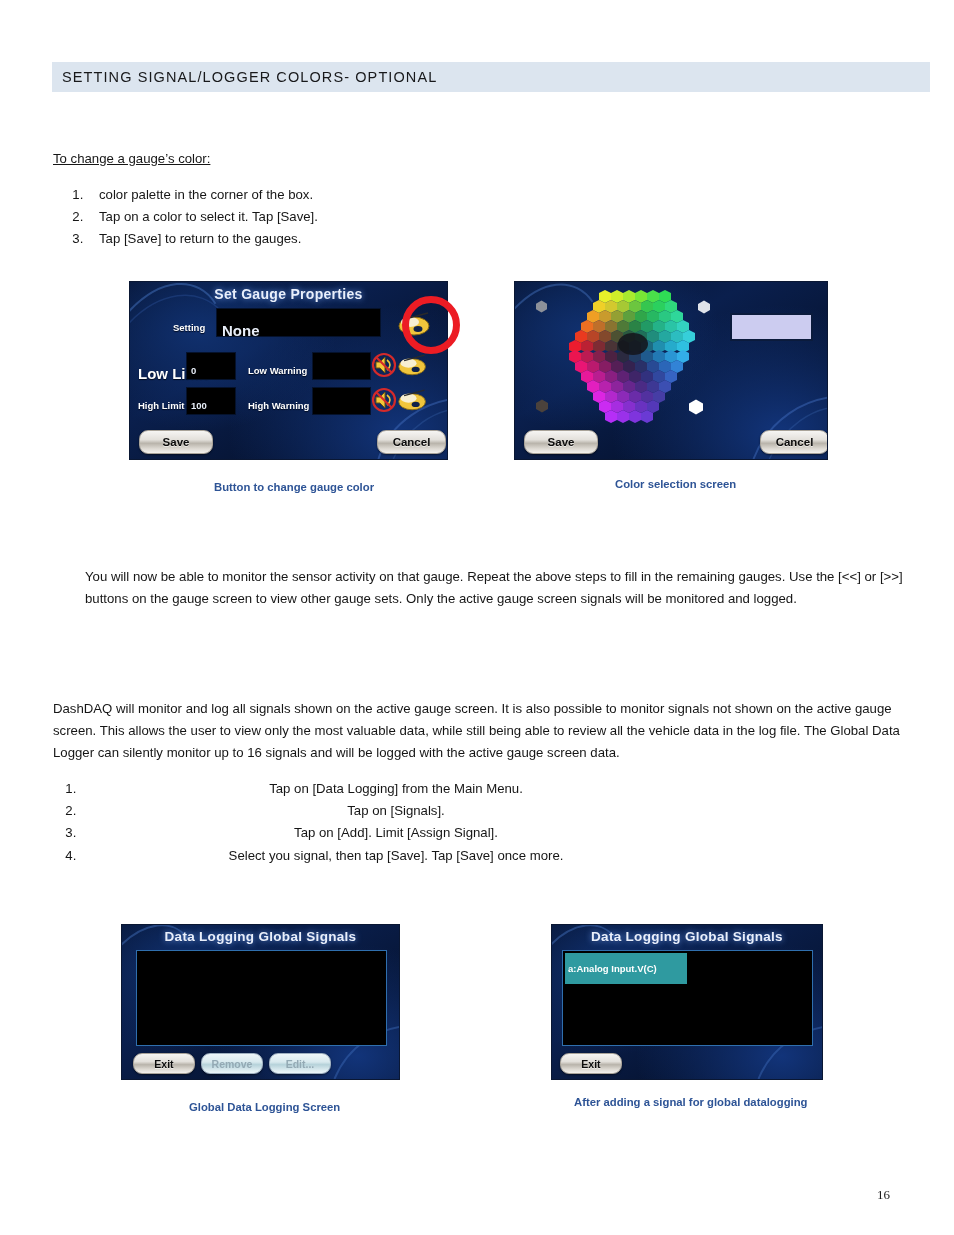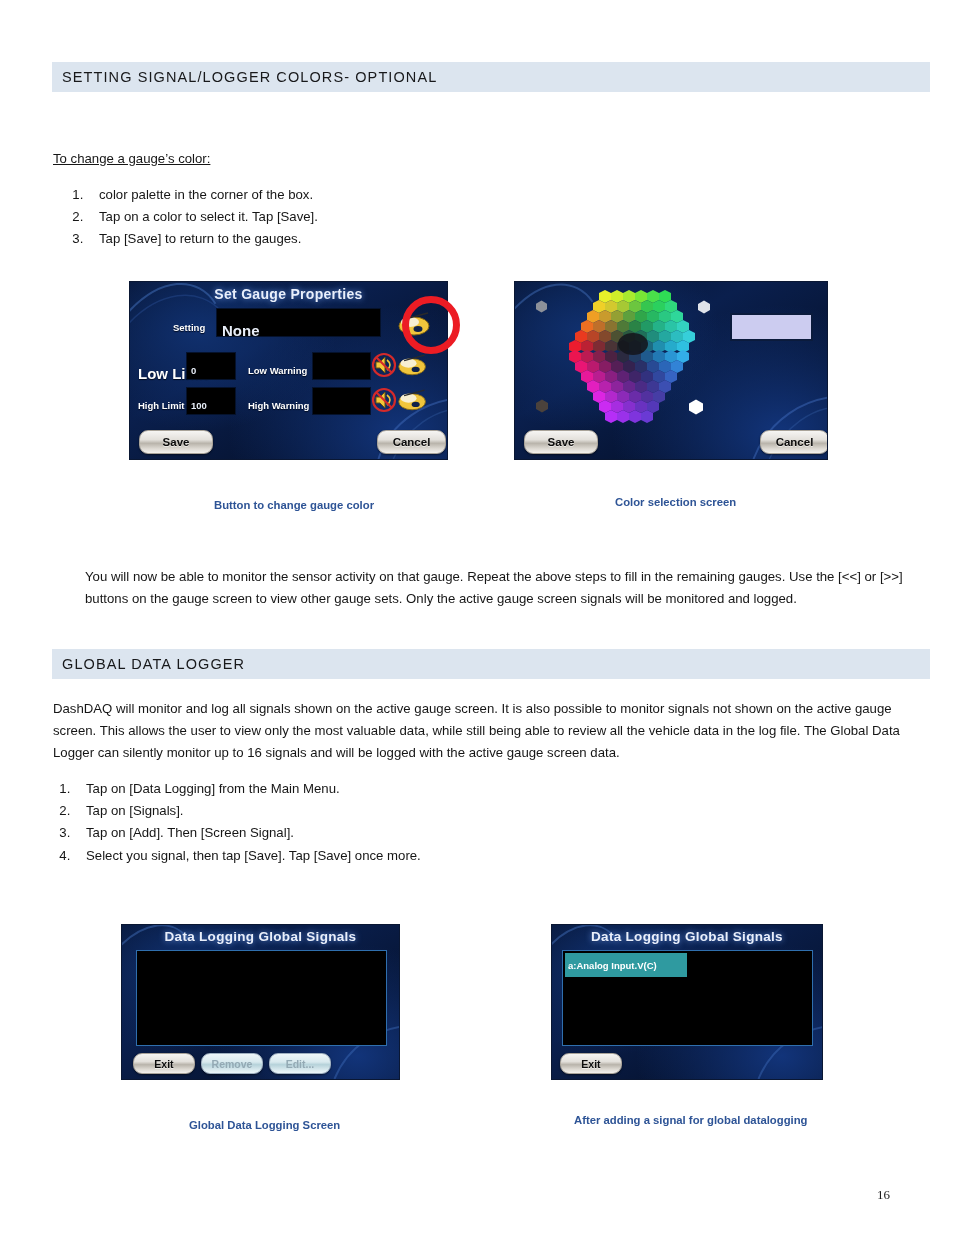--- a/index.html
+++ b/index.html
@@ -51,21 +51,20 @@
   }
   ol.steps li { padding-left: 12px; }
 
   
   .caption {
     position: absolute;
     font-size: 11.3px;
     font-weight: bold;
     color: #2e5496;
     white-space: nowrap;
-    margin-top: 18px;
   }
 
   
   .device {
     position: absolute;
     overflow: hidden;
     background:
       radial-gradient(ellipse 70% 90% at 22% 28%, #10306e 0%, rgba(8,24,60,0) 62%),
       radial-gradient(ellipse 90% 120% at 85% 85%, #12347a 0%, rgba(6,18,48,0) 60%),
       linear-gradient(150deg, #061330 0%, #0a1f4d 38%, #061433 72%, #040d22 100%);
@@ -443,30 +442,27 @@
     <div class="swatch-preview" style="left:215px; top:31px; width:83px; height:28px;"></div>
 
     <div class="dev-btn gray" style="left:9px; top:148px; width:74px; height:24px; font-size:11.5px;">Save</div>
     <div class="dev-btn gray" style="left:245px; top:148px; width:69px; height:24px; font-size:11.5px;">Cancel</div>
   </div>
 
   <div class="caption" style="left:615px; top:478px;">Color selection screen</div>
 
   <div class="para" style="left:85px; top:566px; width:825px;">You will now be able to monitor the sensor activity on that gauge.  Repeat the above steps to fill in the remaining gauges.  Use the [&lt;&lt;] or [&gt;&gt;] buttons on the gauge screen to view other gauge sets.  Only the active gauge screen signals will be monitored and logged.</div>
 
-  <div class="section-bar" style="top:649px;">
-    <span class="section-title">GLOBAL DATA LOGGER</span>
-  </div>
 
   <div class="para" style="left:53px; top:698px; width:860px;">DashDAQ will monitor and log all signals shown on the active gauge screen.  It is also possible to monitor signals not shown on the active gauge screen.  This allows the user to view only the most valuable data, while still being able to review all the vehicle data in the log file.  The Global Data Logger can silently monitor up to 16 signals and will be logged with the active gauge screen data.</div>
 
-  <ol class="steps" style="left:40px; top:778px; width:620px;">
+  <ol class="steps" style="left:46px; top:778px; width:620px;text-align:center;">
     <li>Tap on [Data Logging] from the Main Menu.</li>
     <li>Tap on [Signals].</li>
-    <li>Tap on [Add]. Then [Screen Signal].</li>
+    <li>Tap on [Add]. Limit [Assign Signal].</li>
     <li>Select you signal, then tap [Save]. Tap [Save] once more.</li>
   </ol>
 
   <div class="device" style="left:121px; top:924px; width:279px; height:156px;">
     <div class="swoosh">
       <svg viewBox="0 0 279 156" preserveAspectRatio="none">
         <path d="M-10,30 C22,-8 54,-6 68,16" fill="none" stroke="#3f6bb5" stroke-opacity=".5" stroke-width="2"></path>
         <path d="M214,156 C228,122 258,104 290,102" fill="none" stroke="#4472c4" stroke-opacity=".4" stroke-width="2"></path>
       </svg>
     </div>
@@ -483,21 +479,21 @@
 
   <div class="device" style="left:551px; top:924px; width:272px; height:156px;">
     <div class="swoosh">
       <svg viewBox="0 0 272 156" preserveAspectRatio="none">
         <path d="M-10,30 C20,-8 52,-6 66,16" fill="none" stroke="#3f6bb5" stroke-opacity=".5" stroke-width="2"></path>
         <path d="M208,156 C222,122 252,104 284,102" fill="none" stroke="#4472c4" stroke-opacity=".4" stroke-width="2"></path>
       </svg>
     </div>
     <div class="dev-title" style="font-size:13.5px;">Data Logging Global Signals</div>
     <div class="list-box" style="left:10px; top:25px; width:251px; height:96px;">
-      <div class="list-item-sel" style="left:2px; top:2px; width:122px; height:24px; font-size:9.5px;">a:Analog Input.V(C)</div>
+      <div class="list-item-sel" style="left:2px; top:2px; width:122px; height:31px; font-size:9.5px;">a:Analog Input.V(C)</div>
     </div>
 
     <div class="dev-btn gray" style="left:8px; top:128px; width:62px; height:21px; font-size:10.5px;">Exit</div>
     <div class="dev-btn teal" style="left:76px; top:128px; width:62px; height:21px; font-size:10.5px;">Remove</div>
     <div class="dev-btn teal" style="left:144px; top:128px; width:62px; height:21px; font-size:10.5px;">Edit...</div>
     <div class="dev-btn teal" style="left:212px; top:128px; width:62px; height:21px; font-size:10.5px;">Add...</div>
   </div>
 
   <div class="caption" style="left:574px; top:1096px;">After adding a signal for global datalogging</div>
 

